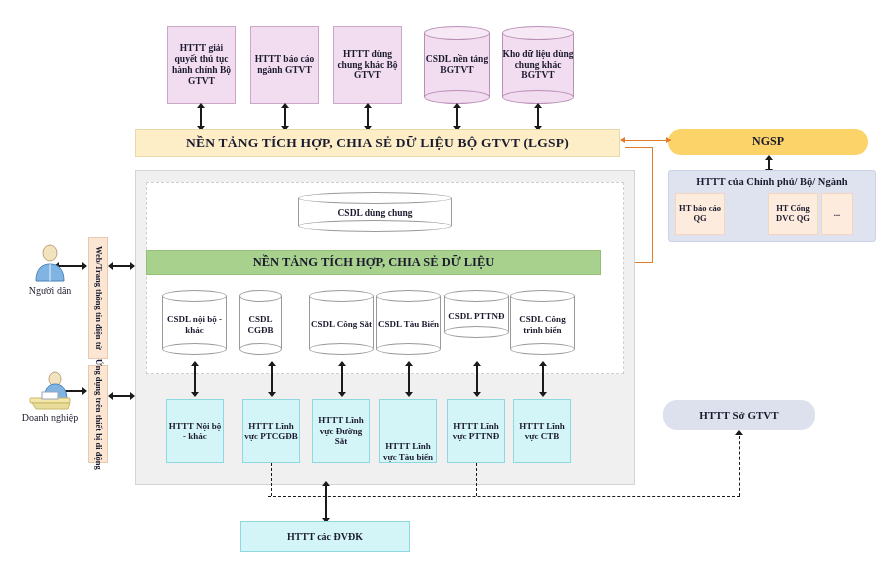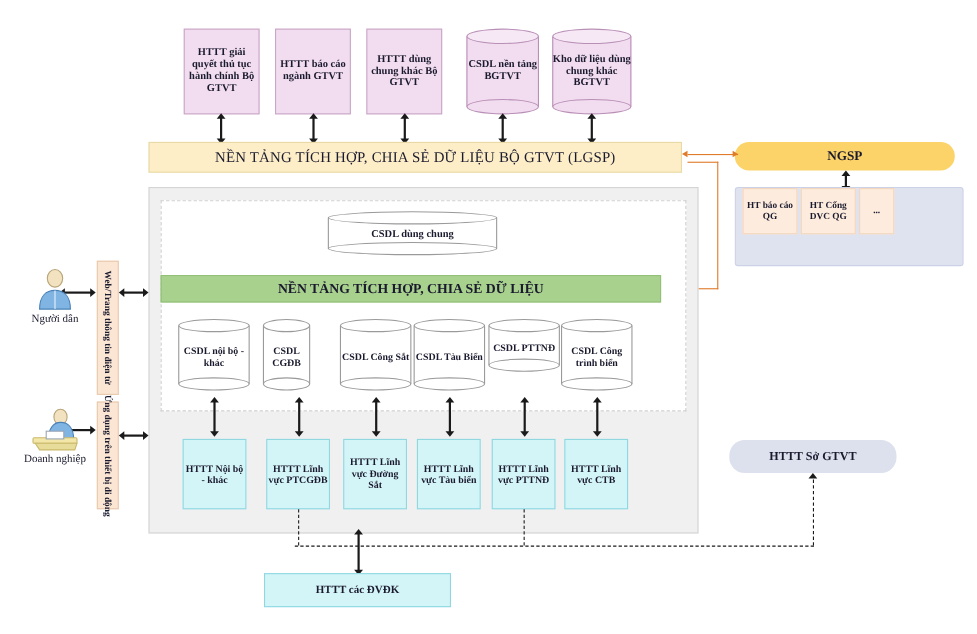--- a/index.html
+++ b/index.html
@@ -33,21 +33,21 @@
         border-left:1px solid #9a9a9a;border-right:1px solid #9a9a9a;}
   .cyl-w .top{position:absolute;left:0;right:0;top:0;height:12px;border-radius:50%;
         background:#ffffff;border:1px solid #9a9a9a;box-sizing:border-box;}
   .cyl-w .bot{position:absolute;left:0;right:0;bottom:0;height:12px;border-radius:50%;
         background:#ffffff;border:1px solid #9a9a9a;box-sizing:border-box;}
   .cyl-w .lab{position:absolute;left:0;right:0;top:4px;bottom:0;
         display:flex;align-items:center;justify-content:center;text-align:center;
         font-weight:bold;font-size:9px;line-height:1.2;z-index:3;}
 
   
-  .yellowbar{background:#fdeec7;border:1px solid #e8d9a8;font-weight:normal;font-size:13.5px;
+  .yellowbar{background:#fdeec7;border:1px solid #e8d9a8;font-weight:bold;font-size:13.5px;
              letter-spacing:.2px;}
   .greenbar{background:#a9d18e;border:1px solid #93bf78;font-weight:bold;font-size:12.5px;}
   .ngsp{background:#fcd368;border-radius:14px;font-weight:bold;font-size:12px;}
 
   
   .graybox{background:#f0f0f0;border:1px solid #d4d4d4;}
   .whitepanel{background:#ffffff;border:1px dashed #cfcfcf;}
   .lavbox{background:#dfe3f0;border:1px solid #ccd2e6;border-radius:3px;}
   .lavpill{background:#dde1ee;border-radius:14px;font-weight:bold;font-size:11px;}
   .peach{background:#fdebdd;border:1px solid #f3d6bd;font-weight:bold;font-size:8.5px;
@@ -147,25 +147,28 @@
 <div class="abs o-h" style="left:625px;top:147px;width:28px;"></div>
 <div class="abs o-v" style="left:652px;top:147px;height:116px;"></div>
 <div class="abs o-h" style="left:600px;top:262px;width:53px;"></div>
 <div class="abs o-l" style="left:596px;top:258.5px;"></div>
 
 <div class="abs vline" style="left:768px;top:157px;height:15px;"></div>
 <div class="abs ahead au" style="left:765px;top:155px;"></div>
 <div class="abs ahead ad" style="left:765px;top:169px;"></div>
 
 <div class="abs lavbox" style="left:668px;top:170px;width:208px;height:72px;">
+  <div class="ctr" style="height:22px;font-weight:bold;font-size:10.5px;">
+    <span>HTTT của Chính phủ/ Bộ/ Ngành</span>
+  </div>
   <div style="display:flex;gap:3px;padding:0 6px;">
     <div class="peach ctr" style="width:48px;height:40px;">
       <span>HT báo cáo QG</span>
     </div>
-    <div class="peach ctr" style="width:48px;height:40px;">
+    <div class="peach ctr" style="width:48px;height:40px;margin-left:40px;">
       <span>HT Cổng DVC QG</span>
     </div>
     <div class="peach ctr" style="width:30px;height:40px;">
       <span>...</span>
     </div>
   </div>
 </div>
 
 <div class="abs graybox" style="left:135px;top:170px;width:500px;height:315px;"></div>
 
@@ -259,21 +262,21 @@
 
 <div class="abs cyan ctr" style="left:166px;top:399px;width:58px;height:64px;">
   <span>HTTT Nội bộ - khác</span>
   </div>
 <div class="abs cyan ctr" style="left:242px;top:399px;width:58px;height:64px;">
   <span>HTTT Lĩnh vực PTCGĐB</span>
   </div>
 <div class="abs cyan ctr" style="left:312px;top:399px;width:58px;height:64px;">
   <span>HTTT Lĩnh vực Đường Sắt</span>
   </div>
-<div class="abs cyan ctr" style="left:379px;top:399px;width:58px;height:64px;">
+<div class="abs cyan ctr" style="left:379px;top:399px;width:58px;height:64px;align-items:flex-end;">
   <span>HTTT Lĩnh vực Tàu biển</span>
   </div>
 <div class="abs cyan ctr" style="left:447px;top:399px;width:58px;height:64px;">
   <span>HTTT Lĩnh vực PTTNĐ</span>
   </div>
 <div class="abs cyan ctr" style="left:513px;top:399px;width:58px;height:64px;">
   <span>HTTT Lĩnh vực CTB</span>
   </div>
 
 <div class="abs vchan ctr" style="left:88px;top:237px;width:20px;height:122px;">

